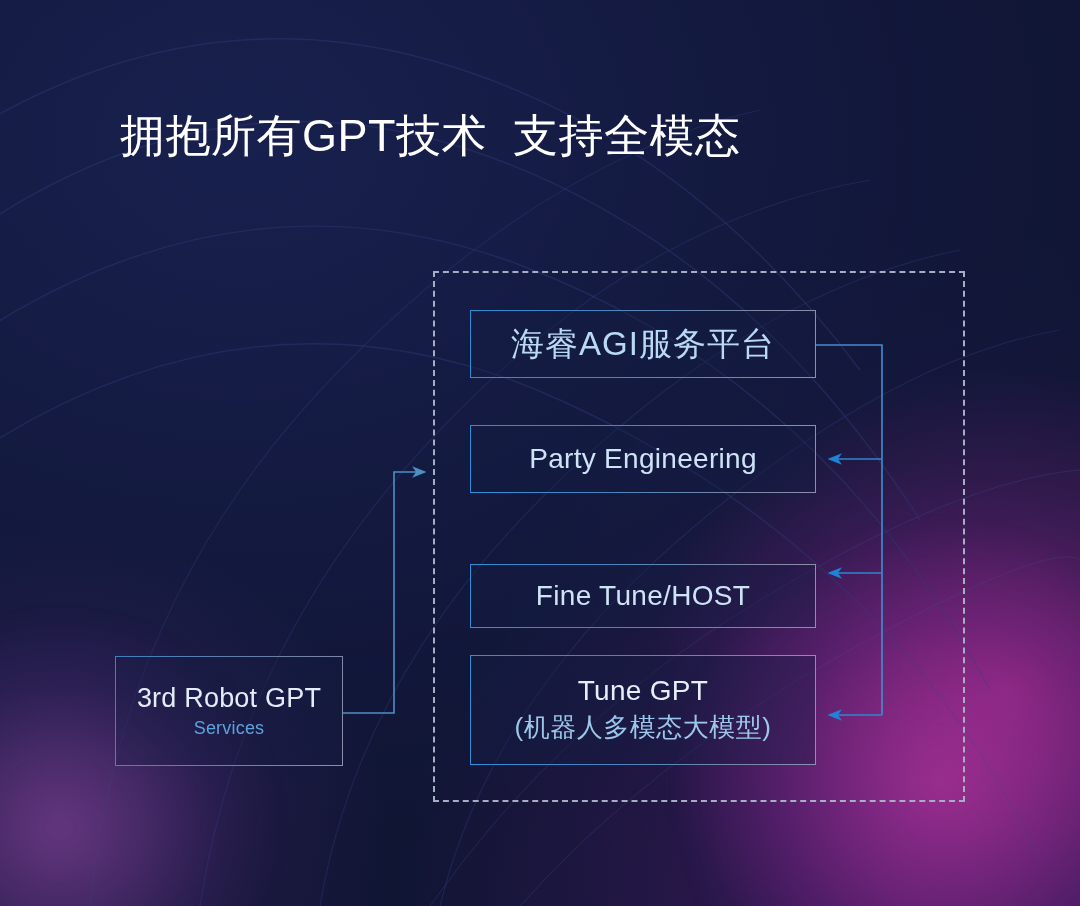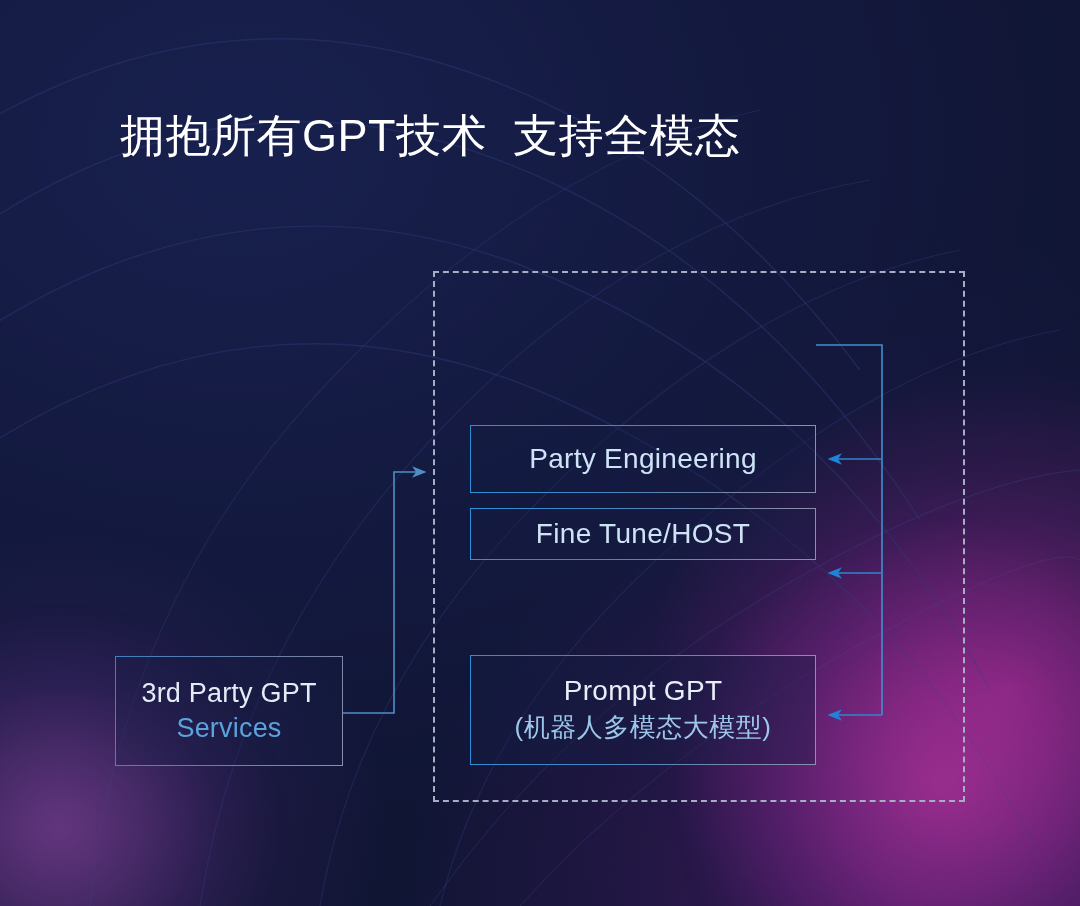--- a/index.html
+++ b/index.html
@@ -56,36 +56,36 @@
     position:absolute;
     display:flex; flex-direction:column;
     align-items:center; justify-content:center;
     text-align:center;
     border:1.6px solid;
     border-image: linear-gradient(90deg,#2f8fd6 0%, #3f86c4 35%, #7d86a6 80%, #8b90ab 100%) 1;
     background:rgba(22,29,68,0.38);
   }
   #node-platform { left:470px; top:310px;  width:346px; height:68px; }
   #node-prompt   { left:470px; top:425px;  width:346px; height:68px; }
-  #node-finetune { left:470px; top:508px;  width:346px; height:52px; }
+  #node-finetune { left:470px; top:564px;  width:346px; height:64px; }
   #node-robot    { left:470px; top:655px;  width:346px; height:110px; }
   #node-thirdparty {
     left:115px; top:656px; width:228px; height:110px;
     border:1.6px solid;
     border-image: linear-gradient(120deg,#3f7fc0 0%, #6d7da4 55%, #8b90ab 100%) 1;
     background:rgba(22,29,68,0.30);
   }
 
   .t-platform { font-size:33px; color:#b9d9f5; letter-spacing:1px; }
   .t-prompt   { font-size:28px; color:#cfe3f7; letter-spacing:0.3px; }
   .t-finetune { font-size:28px; color:#cfe3f7; letter-spacing:0.3px; }
   .t-robot-1  { font-size:28px; color:#e7eef8; letter-spacing:0.3px; }
   .t-robot-2  { font-size:26px; color:#9cc7ea; letter-spacing:0.5px; margin-top:3px; }
   .t-tp-1     { font-size:27px; color:#e3ecf7; letter-spacing:0.2px; }
-  .t-tp-2     { font-size:27px; color:#5ba3dd; letter-spacing:0.2px; margin-top:4px; }
+  .t-tp-2     { font-size:18px; color:#5ba3dd; letter-spacing:0.2px; margin-top:4px; }
 
   
   #vlabel {
     position:absolute; left:917px; top:424px;
     writing-mode:vertical-rl; text-orientation:upright;
     font-size:27px; letter-spacing:3px;
     background:linear-gradient(180deg,#3d9ae0 0%, #7fc0ef 35%, #dce9f6 70%, #ffffff 100%);
     -webkit-background-clip:text; background-clip:text;
     color:transparent; -webkit-text-fill-color:transparent;
   }
@@ -134,34 +134,37 @@
     </defs>
 
     <path d="M 816 345 L 882 345 L 882 715" stroke="#3f8fd0" stroke-width="1.6" fill="none"></path>
     <path d="M 882 459 L 830 459" stroke="#2e86cf" stroke-width="1.6" fill="none" marker-end="url(#arrowL)"></path>
     <path d="M 882 573 L 830 573" stroke="#2e86cf" stroke-width="1.6" fill="none" marker-end="url(#arrowL)"></path>
     <path d="M 882 715 L 830 715" stroke="#2e86cf" stroke-width="1.6" fill="none" marker-end="url(#arrowL)"></path>
 
     <path d="M 343 713 L 394 713 L 394 472 L 424 472" stroke="#4e8fc4" stroke-width="1.6" fill="none" marker-end="url(#arrowR)"></path>
   </svg>
 
+  <div class="node" id="node-platform">
+    <span class="t-platform">海睿AGI服务平台</span>
+  </div>
 
   <div class="node" id="node-prompt">
     <span class="t-prompt">Party Engineering</span>
   </div>
 
   <div class="node" id="node-finetune">
     <span class="t-finetune">Fine Tune/HOST</span>
   </div>
 
   <div class="node" id="node-robot">
-    <span class="t-robot-1">Prompt GPT</span>
+    <span class="t-robot-1">Tune GPT</span>
     <span class="t-robot-2">(机器人多模态大模型)</span>
   </div>
 
   <div id="node-thirdparty" class="node">
-    <span class="t-tp-1">3rd Party GPT</span>
+    <span class="t-tp-1">3rd Robot GPT</span>
     <span class="t-tp-2">Services</span>
   </div>
 
   <div id="vlabel">多模态数据交换</div>
 
 </div>
 
 </body></html>

